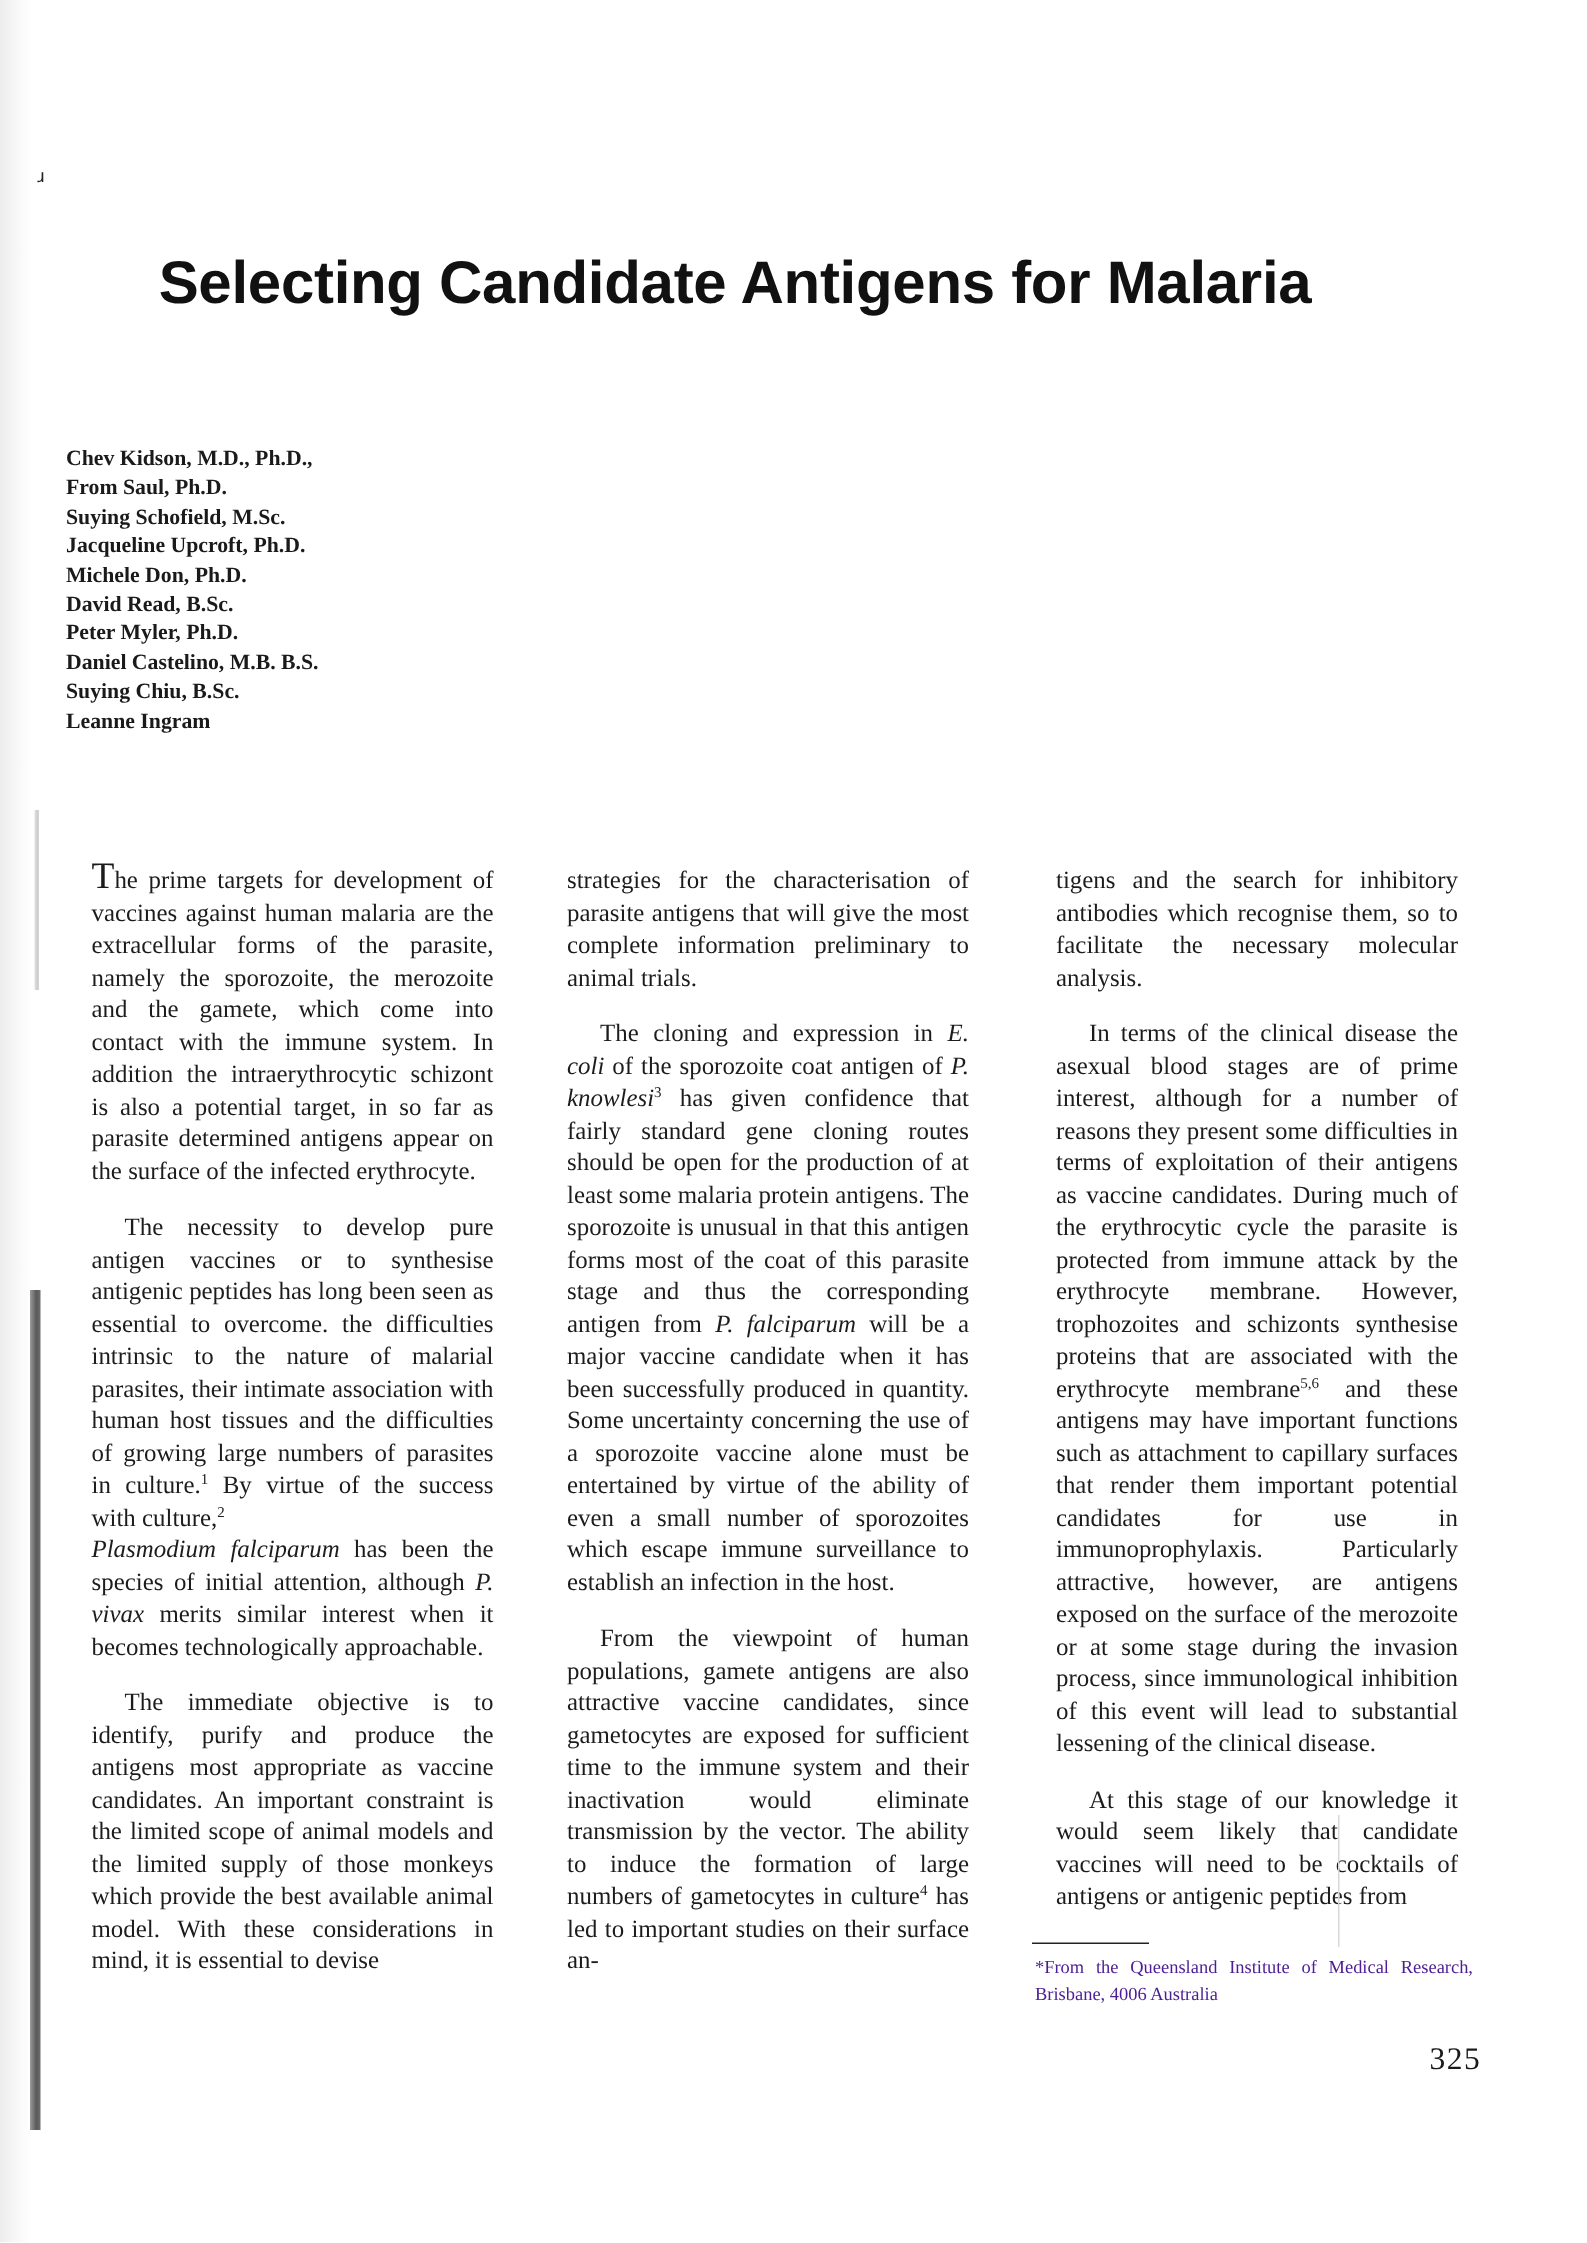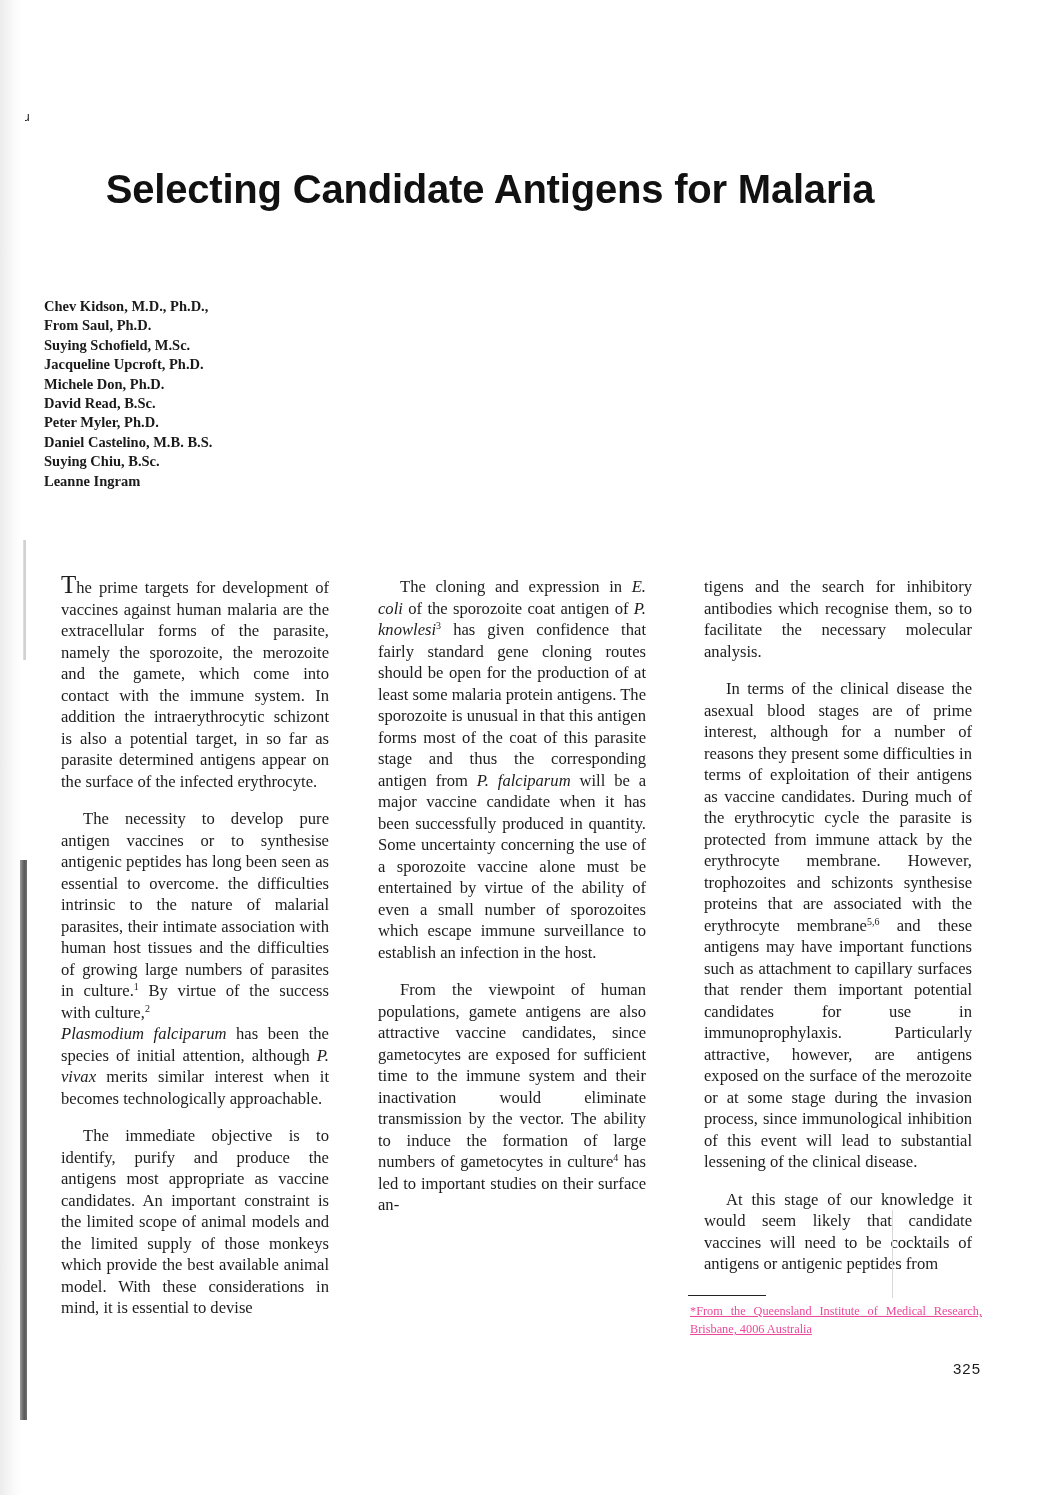--- a/index.html
+++ b/index.html
@@ -41,26 +41,26 @@
   .column p { margin: 16px; text-indent: 22px; }
   .column p.no-indent { text-indent: 0; }
   .dropcap { font-size: 25px; line-height: 18px; }
   sup { font-size: 10px; line-height: 0; vertical-align: 6px; }
   i { font-style: italic; }
   .footnote-rule {
     position: absolute; left: 688px; top: 1295px; width: 78px; height: 1px; background: #222;
   }
   .footnote {
     position: absolute; left: 690px; top: 1302px; width: 292px;
-    font-size: 12.3px; line-height: 18px; color: #ec4899; margin: 0;
-    text-align: justify; text-align-last: left; text-decoration: underline;
+    font-size: 12.3px; line-height: 18px; color: #4c1d95; margin: 0;
+    text-align: justify; text-align-last: left;
   }
   .page-number {
     position: absolute; left: 953px; top: 1360px;
-    font-family: Liberation Sans, sans-serif; font-size: 15px; letter-spacing: 1px; color: #1a1a1a;
+    font-family: Liberation Serif, serif; font-size: 21px; letter-spacing: 1px; color: #1a1a1a;
   }
   .gutter-line {
     position: absolute; left: 892px; top: 1210px; width: 1px; height: 88px; background: #d8d8d8;
   }
 </style>
 </head>
 <body>
 
 <div class="scan-edge"></div>
 <div class="binding-line top"></div>
@@ -84,20 +84,21 @@
   <li>Leanne Ingram</li>
 </ul>
 
 <div class="column col-1">
   <p class="no-indent"><span class="dropcap">T</span><span>he prime targets for development of vaccines against human malaria are the extracellular forms of the parasite, namely the sporozoite, the merozoite and the gamete, which come into contact with the immune system.  In addition the intraerythrocytic schizont is also a potential target, in so far as parasite determined antigens appear on the surface of the infected erythrocyte.</span></p>
   <p><span>The necessity to develop pure antigen vaccines or to synthesise antigenic peptides has long been seen as essential to overcome. the difficulties intrinsic to the nature of malarial parasites, their intimate association with human host tissues and the difficulties of growing large numbers of parasites in culture.</span><sup>1</sup><span> By virtue of the success with culture,</span><sup>2</sup><br><i>Plasmodium falciparum</i><span> has been the species of initial attention, although </span><i>P. vivax</i><span> merits similar interest when it becomes technologically approachable.</span></p>
   <p>The immediate objective is to identify, purify and produce the antigens most appropriate as vaccine candidates.  An important constraint is the limited scope of animal models and the limited supply of those monkeys which provide the best available animal model.  With these considerations in mind, it is essential to devise</p>
 </div>
 
 <div class="column col-2">
+  <p class="no-indent">strategies for the characterisation of parasite antigens that will give the most complete information preliminary to animal trials.</p>
   <p><span>The cloning and expression in </span><i>E. coli</i><span> of the sporozoite coat antigen of </span><i>P. knowlesi</i><sup>3</sup><span> has given confidence that fairly standard gene cloning routes should be open for the production of at least some malaria protein antigens.  The sporozoite is unusual in that this antigen forms most of the coat of this parasite stage and thus the corresponding antigen from </span><i>P. falciparum</i><span> will be a major vaccine candidate when it has been successfully produced in quantity.  Some uncertainty concerning the use of a sporozoite vaccine alone must be entertained by virtue of the ability of even a small number of sporozoites which escape immune surveillance to establish an infection in the host.</span></p>
   <p><span>From the viewpoint of human populations, gamete antigens are also attractive vaccine candidates, since gametocytes are exposed for sufficient time to the immune system and their inactivation would eliminate transmission by the vector.  The ability to induce the formation of large numbers of gametocytes in culture</span><sup>4</sup><span> has led to important studies on their surface an-</span></p>
 </div>
 
 <div class="column col-3">
   <p class="no-indent">tigens and the search for inhibitory antibodies which recognise them, so to facilitate the necessary molecular analysis.</p>
   <p><span>In terms of the clinical disease the asexual blood stages are of prime interest, although for a number of reasons they present some difficulties in terms of exploitation of their antigens as vaccine candidates.  During much of the erythrocytic cycle the parasite is protected from immune attack by the erythrocyte membrane.  However, trophozoites and schizonts synthesise proteins that are associated with the erythrocyte membrane</span><sup>5,6</sup><span> and these antigens may have important functions such as attachment to capillary surfaces that render them important potential candidates for use in immunoprophylaxis.  Particularly attractive, however, are antigens exposed on the surface of the merozoite or at some stage during the invasion process, since immunological inhibition of this event will lead to substantial lessening of the clinical disease.</span></p>
   <p>At this stage of our knowledge it would seem likely that candidate vaccines will need to be cocktails of antigens or antigenic peptides from</p>
 </div>
 

